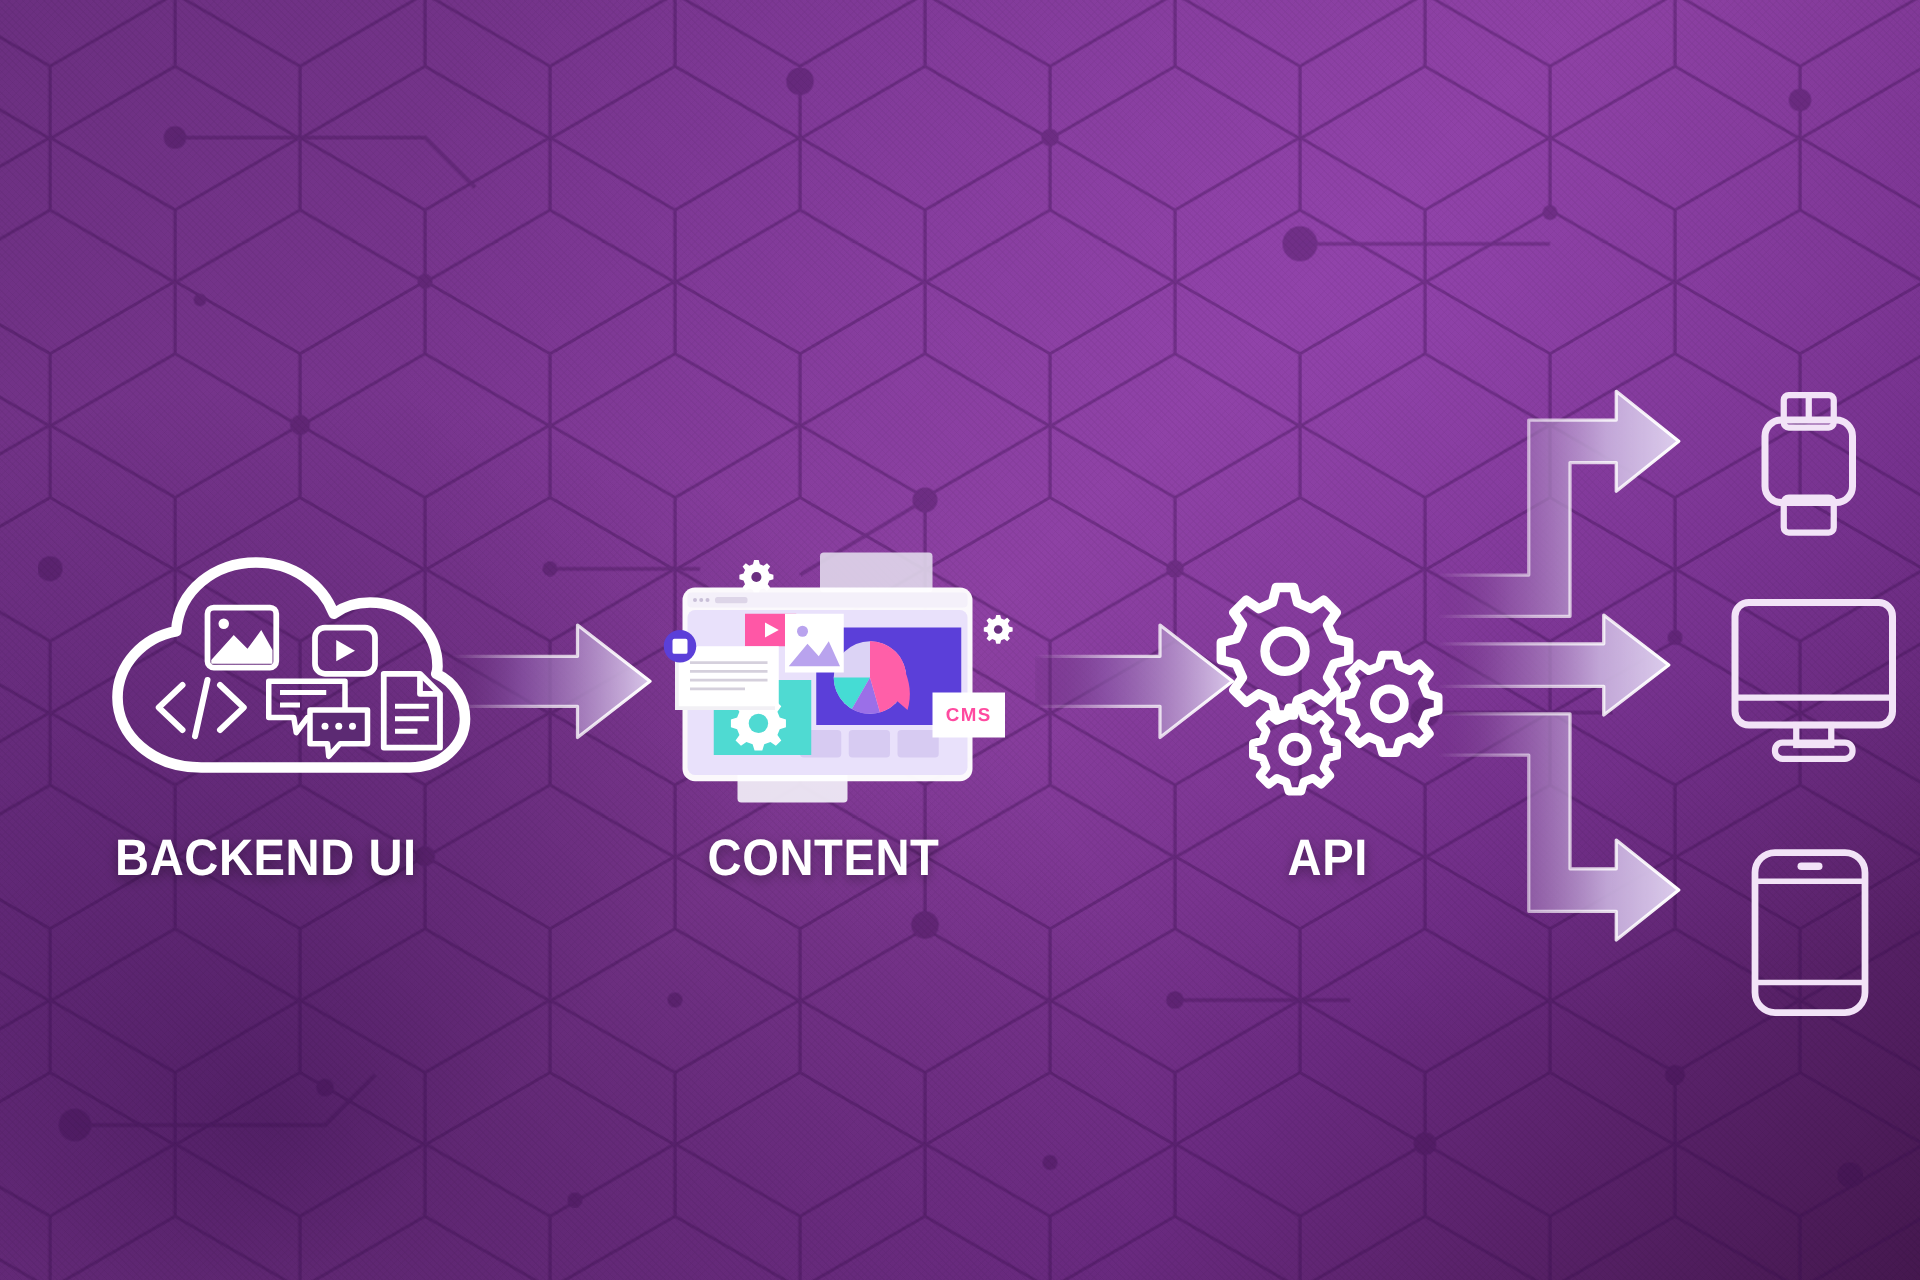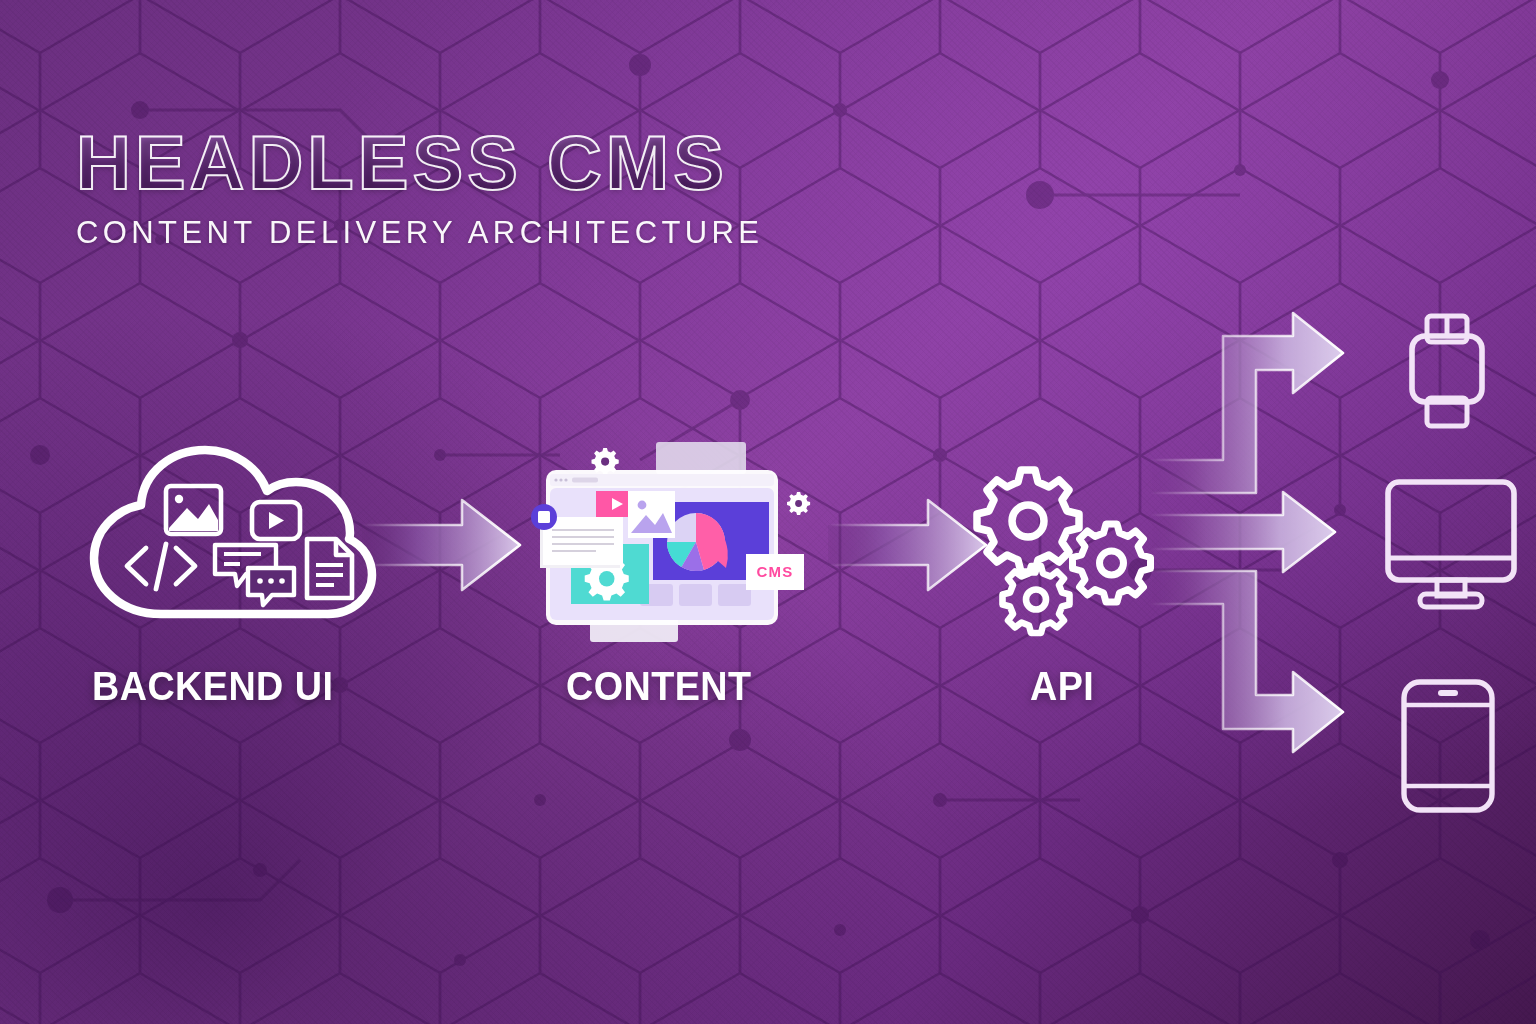--- a/index.html
+++ b/index.html
@@ -218,24 +218,20 @@
         <path d="M60 900 L260 900 L300 860"></path>
         <path d="M1140 570 L1290 570"></path>
         <path d="M440 455 L560 455"></path>
         <path d="M940 800 L1080 800"></path>
       </g>
     </g>
   </svg>
 
   <div id="texture"></div>
 
-  <div id="title-block">
-    <div id="main-title">HEADLESS CMS</div>
-    <div id="subtitle">CONTENT DELIVERY ARCHITECTURE</div>
-  </div>
 
   <svg class="node" style="left:362px; top:492px;" width="160" height="106" viewBox="0 0 160 106">
     <defs>
       <linearGradient id="grad-arrow1" x1="0" y1="0" x2="1" y2="0">
         <stop offset="0%" stop-color="#5e2873" stop-opacity="0.15"></stop>
         <stop offset="35%" stop-color="#8b5aa8" stop-opacity="0.65"></stop>
         <stop offset="100%" stop-color="#d9c7e9" stop-opacity="1"></stop>
       </linearGradient>
       <linearGradient id="grad-arrow1s" x1="0" y1="0" x2="1" y2="0">
         <stop offset="0%" stop-color="#ffffff" stop-opacity="0"></stop>

